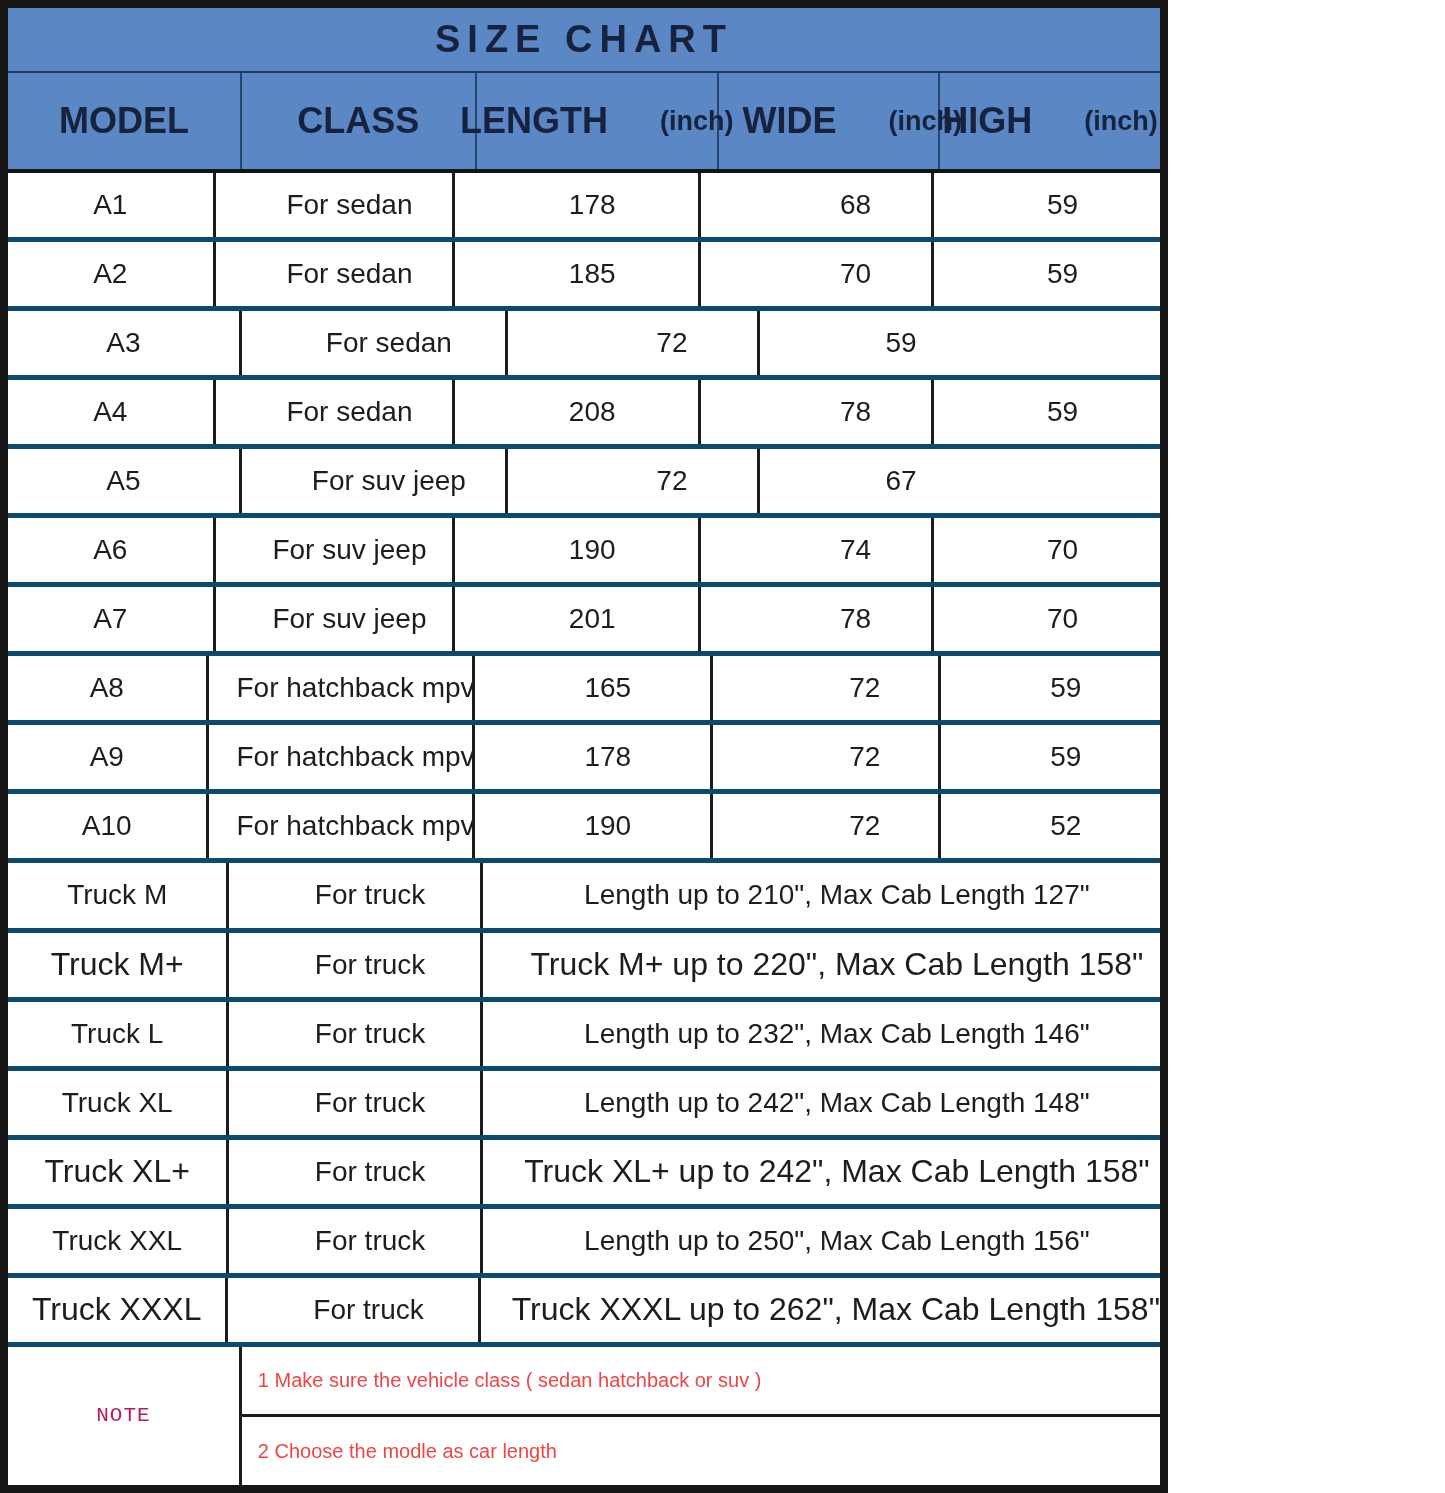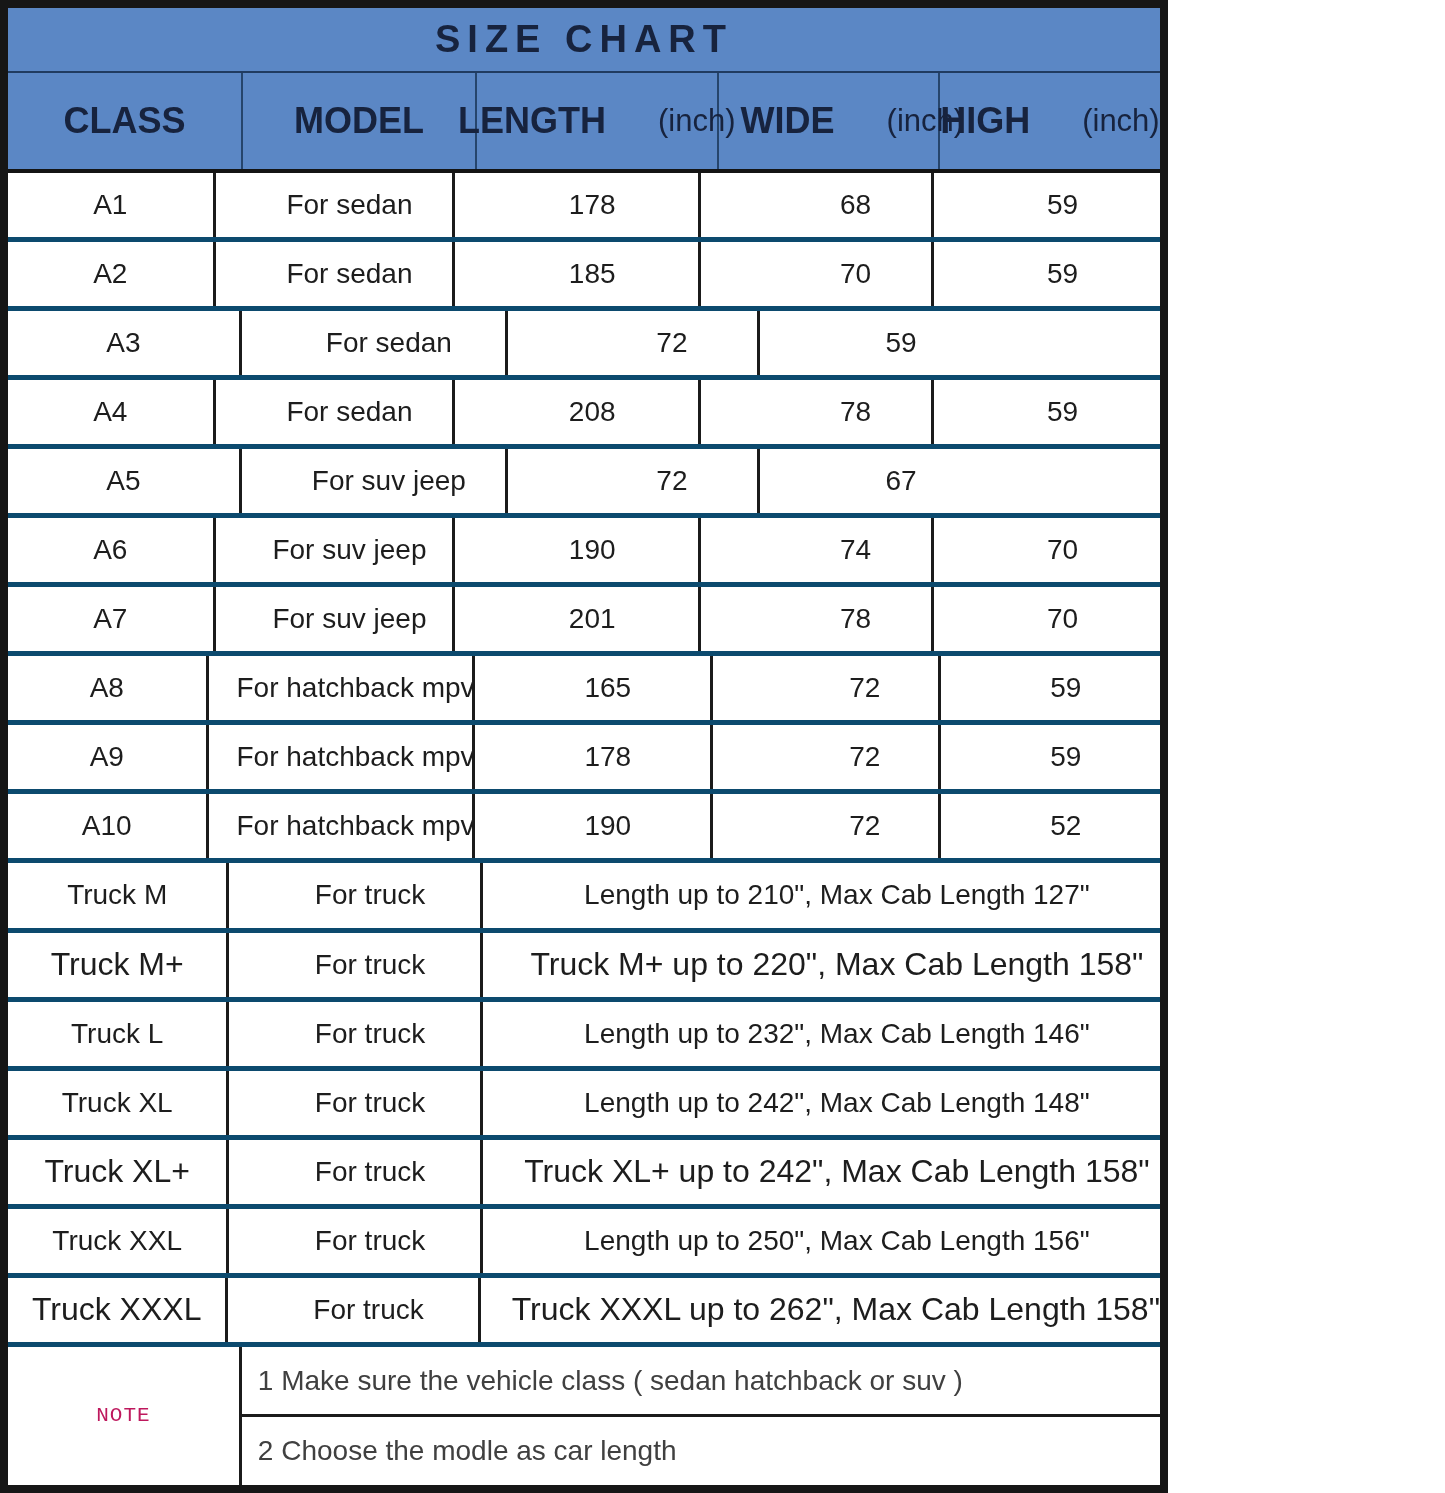--- a/index.html
+++ b/index.html
@@ -18,21 +18,21 @@
   .hrow{
     flex:0 0 96px;background:#5b87c5;display:flex;
     border-bottom:4px solid #141414;
   }
   .hcell{
     display:flex;align-items:center;justify-content:center;gap:12px;
     color:#17233e;font-weight:bold;font-size:36px;box-sizing:border-box;
     border-right:2px solid #26456c;
   }
   .hcell:last-child{border-right:none;}
-  .hsub{font-weight:normal;font-size:31px;letter-spacing:0;margin-left:40px;}
+  .hsub{font-weight:bold;font-size:27px;letter-spacing:0;margin-left:40px;}
   #body{flex:17;display:flex;flex-direction:column;}
   .row{flex:1;display:flex;border-bottom:5px solid #0c4a6e;gap:31px;}
   .cell{
     display:flex;align-items:center;justify-content:center;
     font-size:28px;color:#1d1d1d;box-sizing:border-box;
     border-right:3px solid #1b1b1b;white-space:nowrap;
   }
   .c0{width:20.3%;}
   .c1{width:20.4%;}
   .c2{width:21.0%;}
@@ -42,37 +42,37 @@
   .em{font-size:32px;}
   .note-row{flex:2;display:flex;border-bottom:none;}
   .note-label{
     width:20.3%;box-sizing:border-box;border-right:3px solid #1b1b1b;
     display:flex;align-items:center;justify-content:center;
     font-size:21px;color:#be185d;letter-spacing:1px;font-family:Liberation Mono, monospace;
   }
   .note-right{flex:1;display:flex;flex-direction:column;}
   .note-item{
     flex:1;display:flex;align-items:center;padding-left:16px;
-    font-size:28px;color:#404040;
+    font-size:20px;color:#ef4444;
   }
   .note-item:first-child{border-bottom:3px solid #1b1b1b;}
 </style>
 </head>
 <body>
 
 <div class="table">
 
   <div class="title">SIZE CHART</div>
 
   <div class="hrow">
+    <div class="hcell c0">
+      <span>MODEL</span>
+    </div>
     <div class="hcell c1">
       <span>CLASS</span>
-    </div>
-    <div class="hcell c0">
-      <span>MODEL</span>
     </div>
     <div class="hcell c2">
       <span>LENGTH</span>
       <span class="hsub">(inch)</span>
     </div>
     <div class="hcell c3">
       <span>WIDE</span>
       <span class="hsub">(inch)</span>
     </div>
     <div class="hcell c4">

